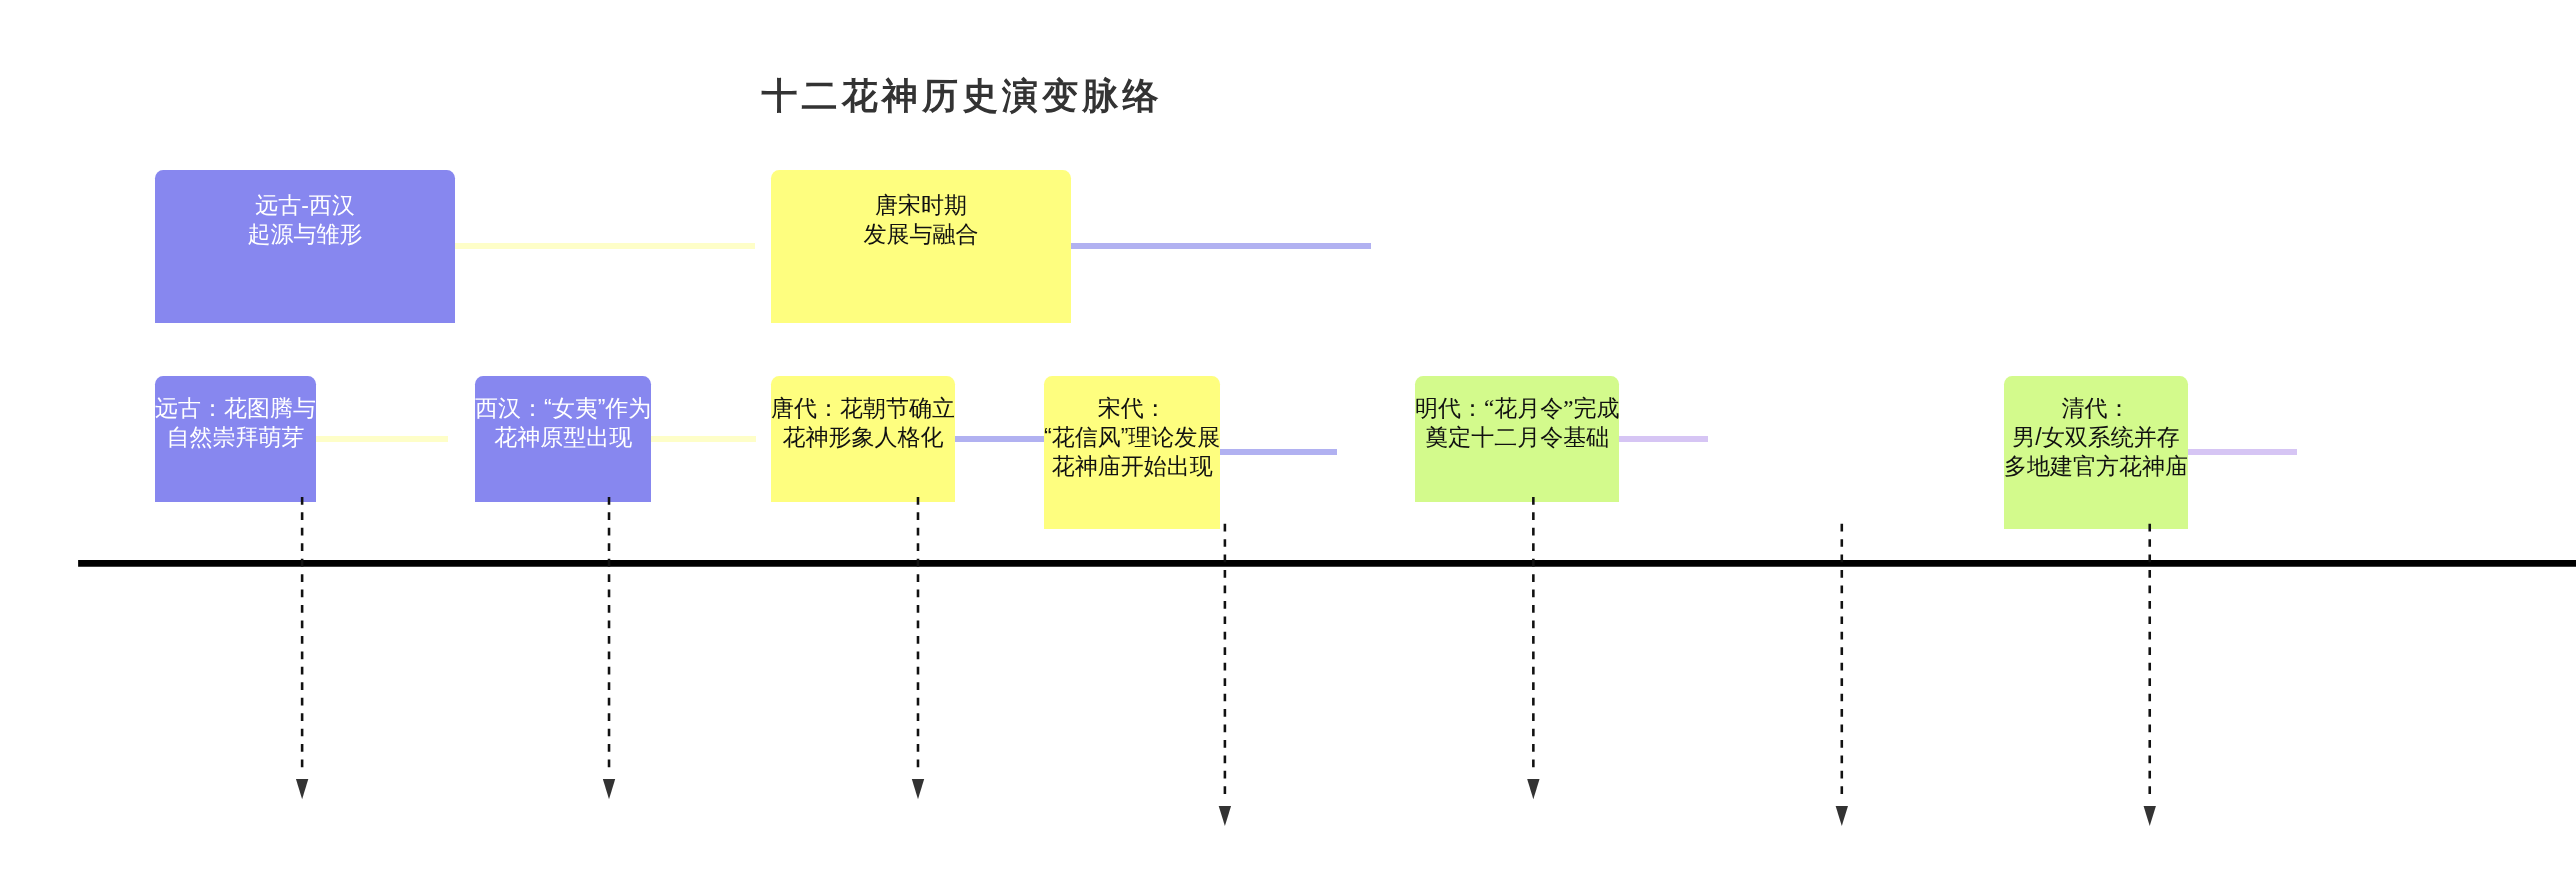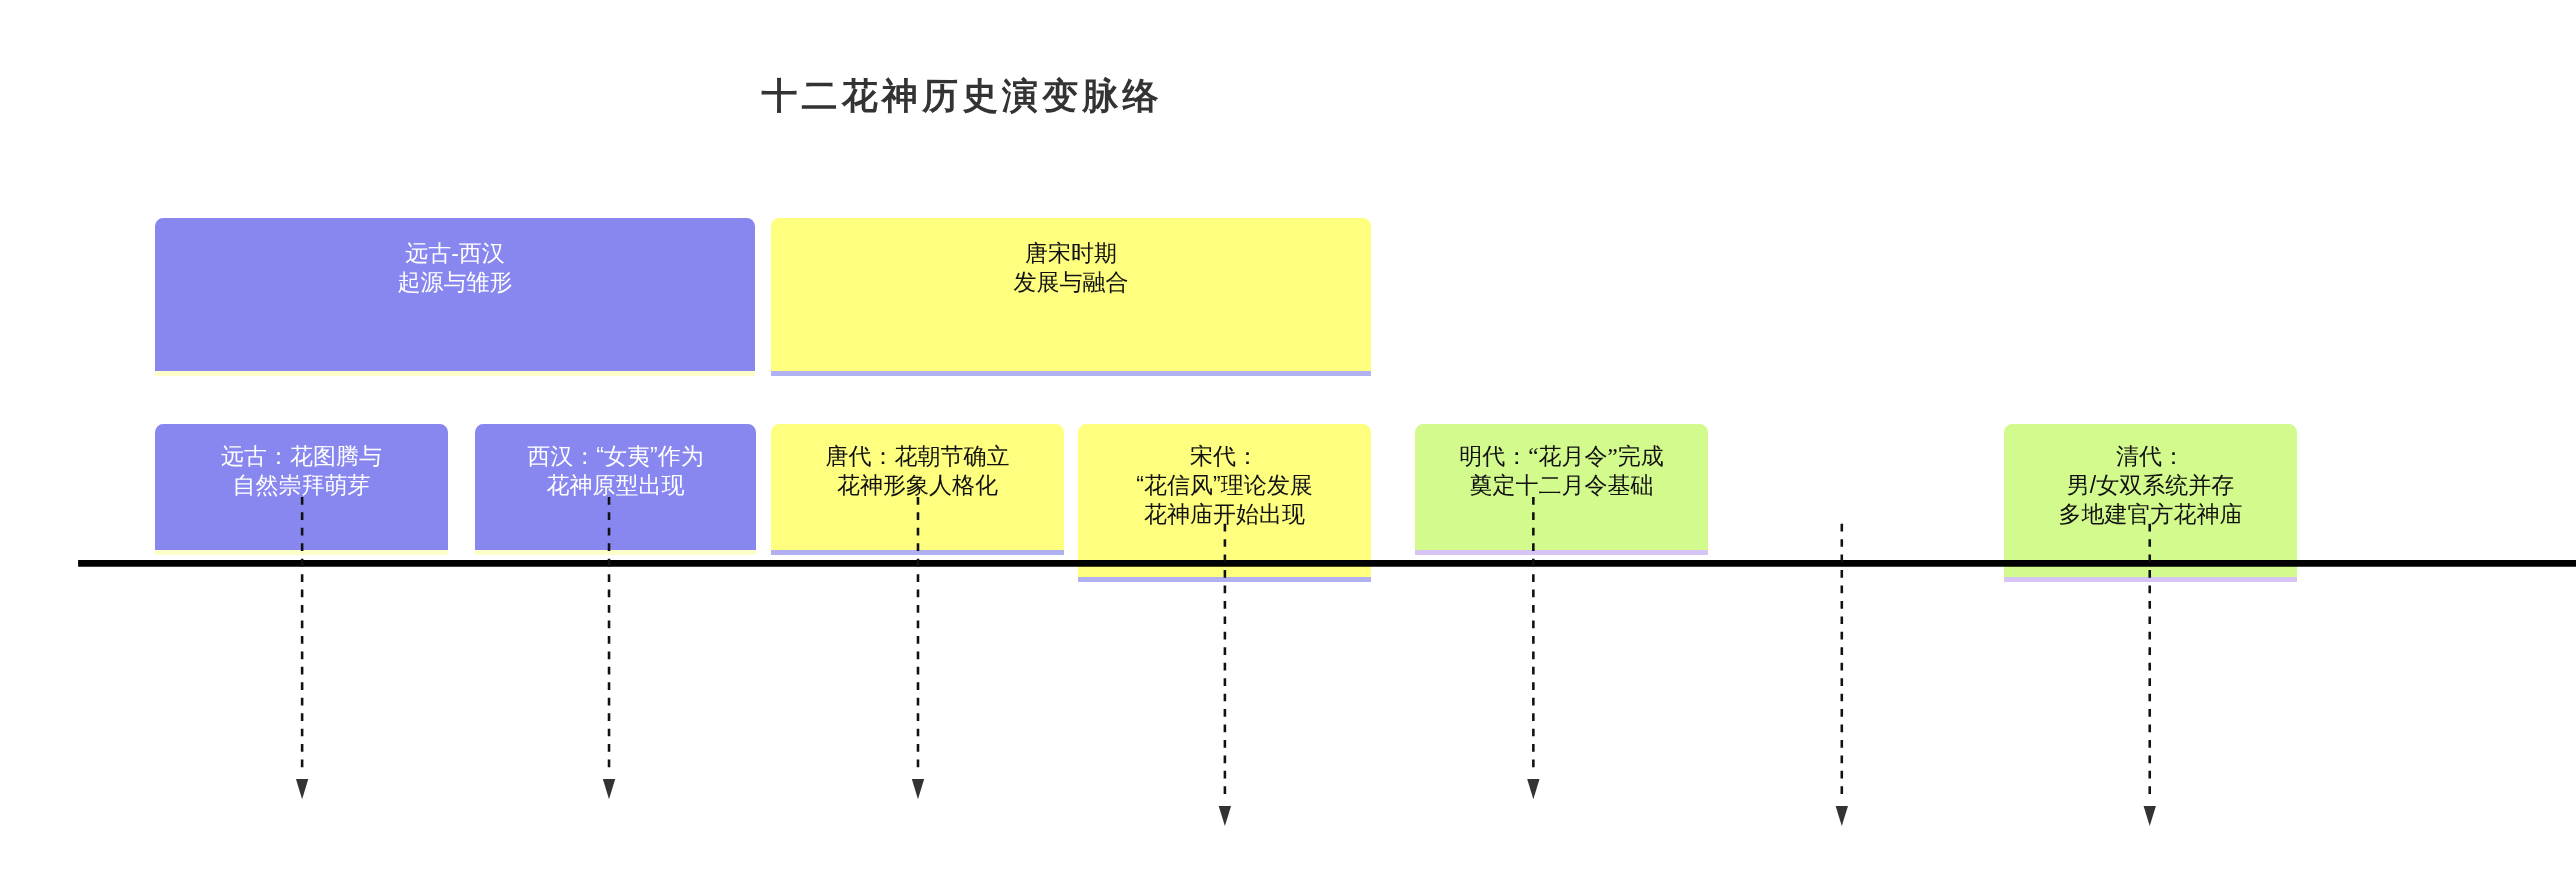--- a/index.html
+++ b/index.html
@@ -10,22 +10,22 @@
   .stage{position:absolute;left:0;top:0;width:2767px;height:896px;}
 
   .diagram-title{
     position:absolute;left:962px;top:78px;transform:translateX(-50%);
     font-size:36px;font-weight:bold;color:#333333;white-space:nowrap;
     letter-spacing:4.1px;line-height:1;
   }
 
   .box{
     position:absolute;box-sizing:border-box;
-    display:flex;flex-direction:column;align-items:flex-end;
-    text-align:center;font-size:23px;line-height:29px;font-weight:normal;margin-top:48px;
+    display:flex;align-items:center;
+    text-align:center;font-size:23px;line-height:29px;font-weight:normal;
   }
   .box .main{
     width:100%;border-radius:8.2px 8.2px 0 0;
     display:flex;flex-direction:column;align-items:center;justify-content:flex-start;
   }
   .box .shadow-strip{width:100%;height:5.7px;}
 
   
   .section-box{top:170px;}
   .section-box .main{height:132px;padding-top:20.6px;}
@@ -36,21 +36,21 @@
 
   
   .event-box{top:376px;width:293px;}
   .event-box .main{padding-top:17.5px;}
   .event-box.short .main{height:108px;}
   .event-box.tall  .main{height:135px;}
 
   .ev-0{left:155px;}
   .ev-1{left:463px;padding-left:12px;}
   .ev-2{left:771px;}
-  .ev-3{left:1078px;}
+  .ev-3{left:1044px;}
   .ev-4{left:1415px;font-family:Liberation Serif, serif;}
   .ev-5{left:1696px;}
   .ev-6{left:2004px;}
 
   
   .fill-purple .main{background:#8787EF;color:#ffffff;}
   .fill-yellow .main{background:#FEFE7F;color:#111111;}
   .fill-green  .main{background:#D3FA8C;color:#111111;}
   .strip-paleyellow{background:#FEFEC8;}
   .strip-periwinkle{background:#B1B1F1;}

